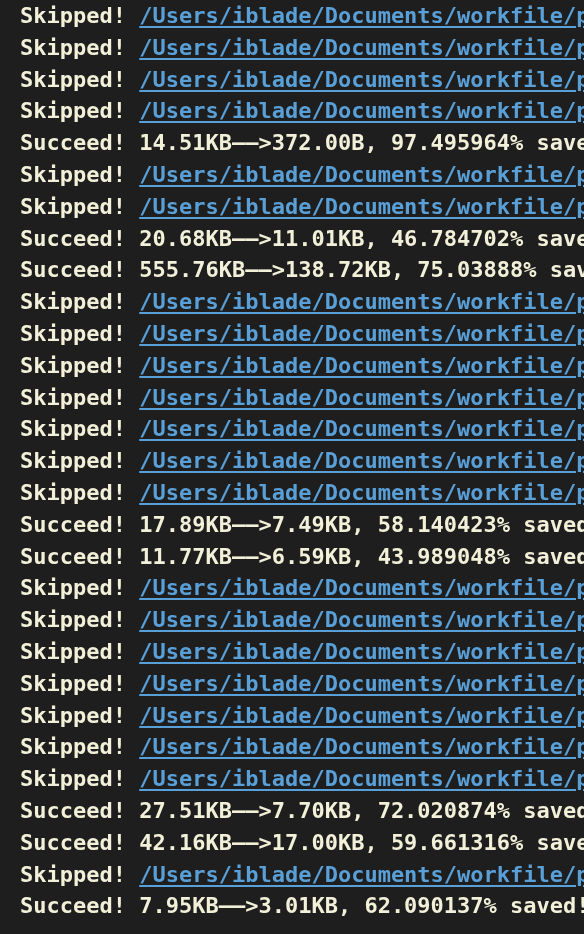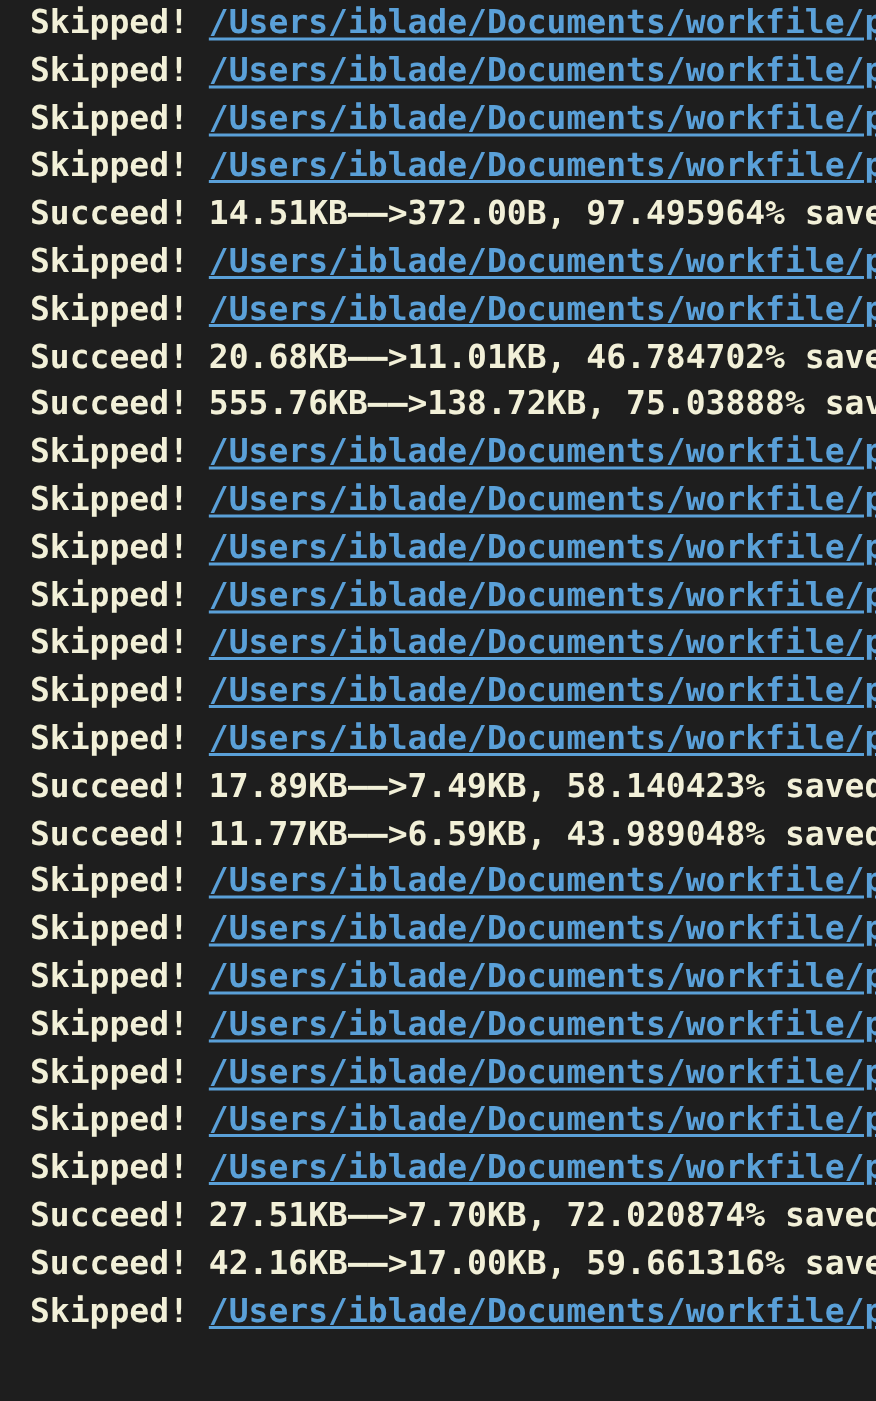--- a/index.html
+++ b/index.html
@@ -53,13 +53,14 @@
     <div class="line"><span>Skipped! </span><span class="path">/Users/iblade/Documents/workfile/pros</span></div>
     <div class="line"><span>Skipped! </span><span class="path">/Users/iblade/Documents/workfile/pros</span></div>
     <div class="line"><span>Skipped! </span><span class="path">/Users/iblade/Documents/workfile/pros</span></div>
     <div class="line"><span>Skipped! </span><span class="path">/Users/iblade/Documents/workfile/pros</span></div>
     <div class="line"><span>Skipped! </span><span class="path">/Users/iblade/Documents/workfile/pros</span></div>
     <div class="line"><span>Skipped! </span><span class="path">/Users/iblade/Documents/workfile/pros</span></div>
     <div class="line"><span>Skipped! </span><span class="path">/Users/iblade/Documents/workfile/pros</span></div>
     <div class="line"><span>Succeed! </span><span>27.51KB——&gt;7.70KB, 72.020874% saved! </span></div>
     <div class="line"><span>Succeed! </span><span>42.16KB——&gt;17.00KB, 59.661316% saved! </span></div>
     <div class="line"><span>Skipped! </span><span class="path">/Users/iblade/Documents/workfile/pros</span></div>
+    <div class="line"><span>Succeed! </span><span>7.95KB——&gt;3.01KB, 62.090137% saved! </span></div>
   </div>
 
 </body></html>

